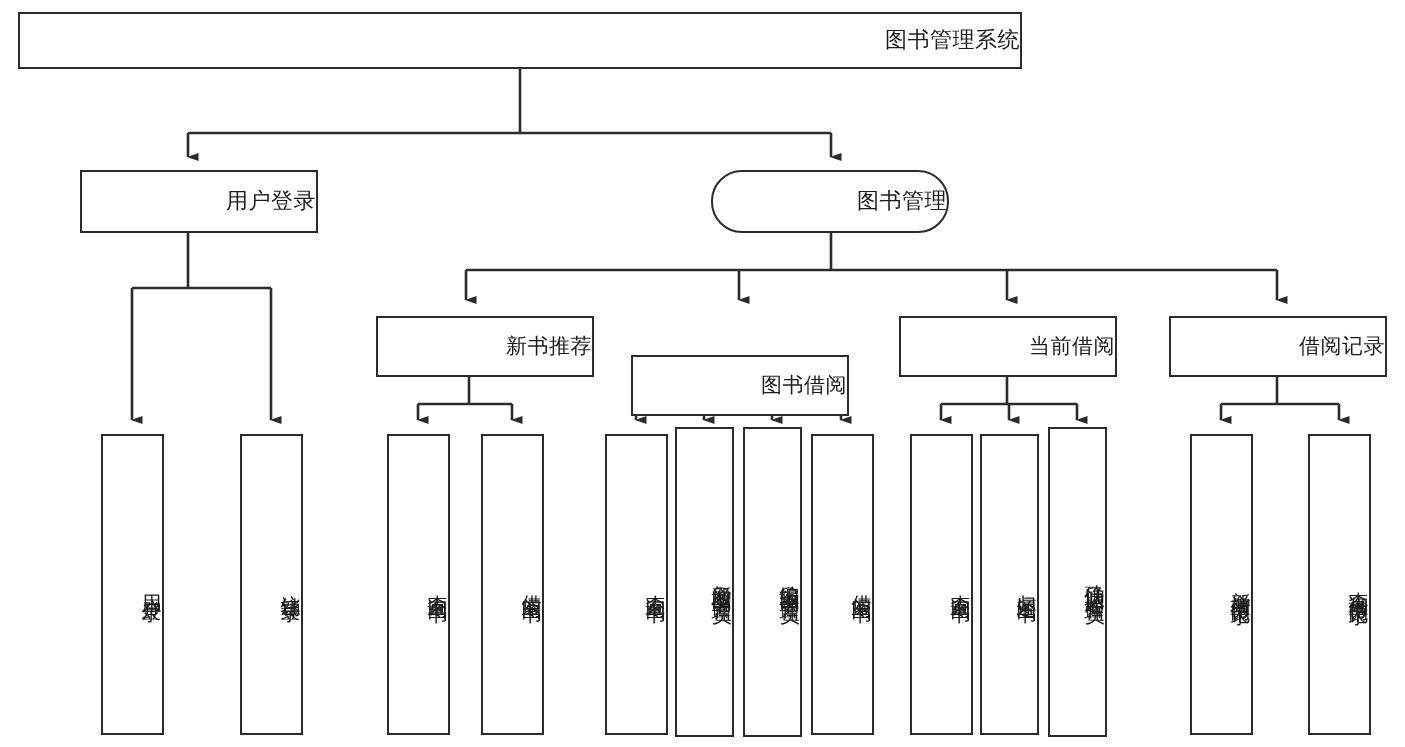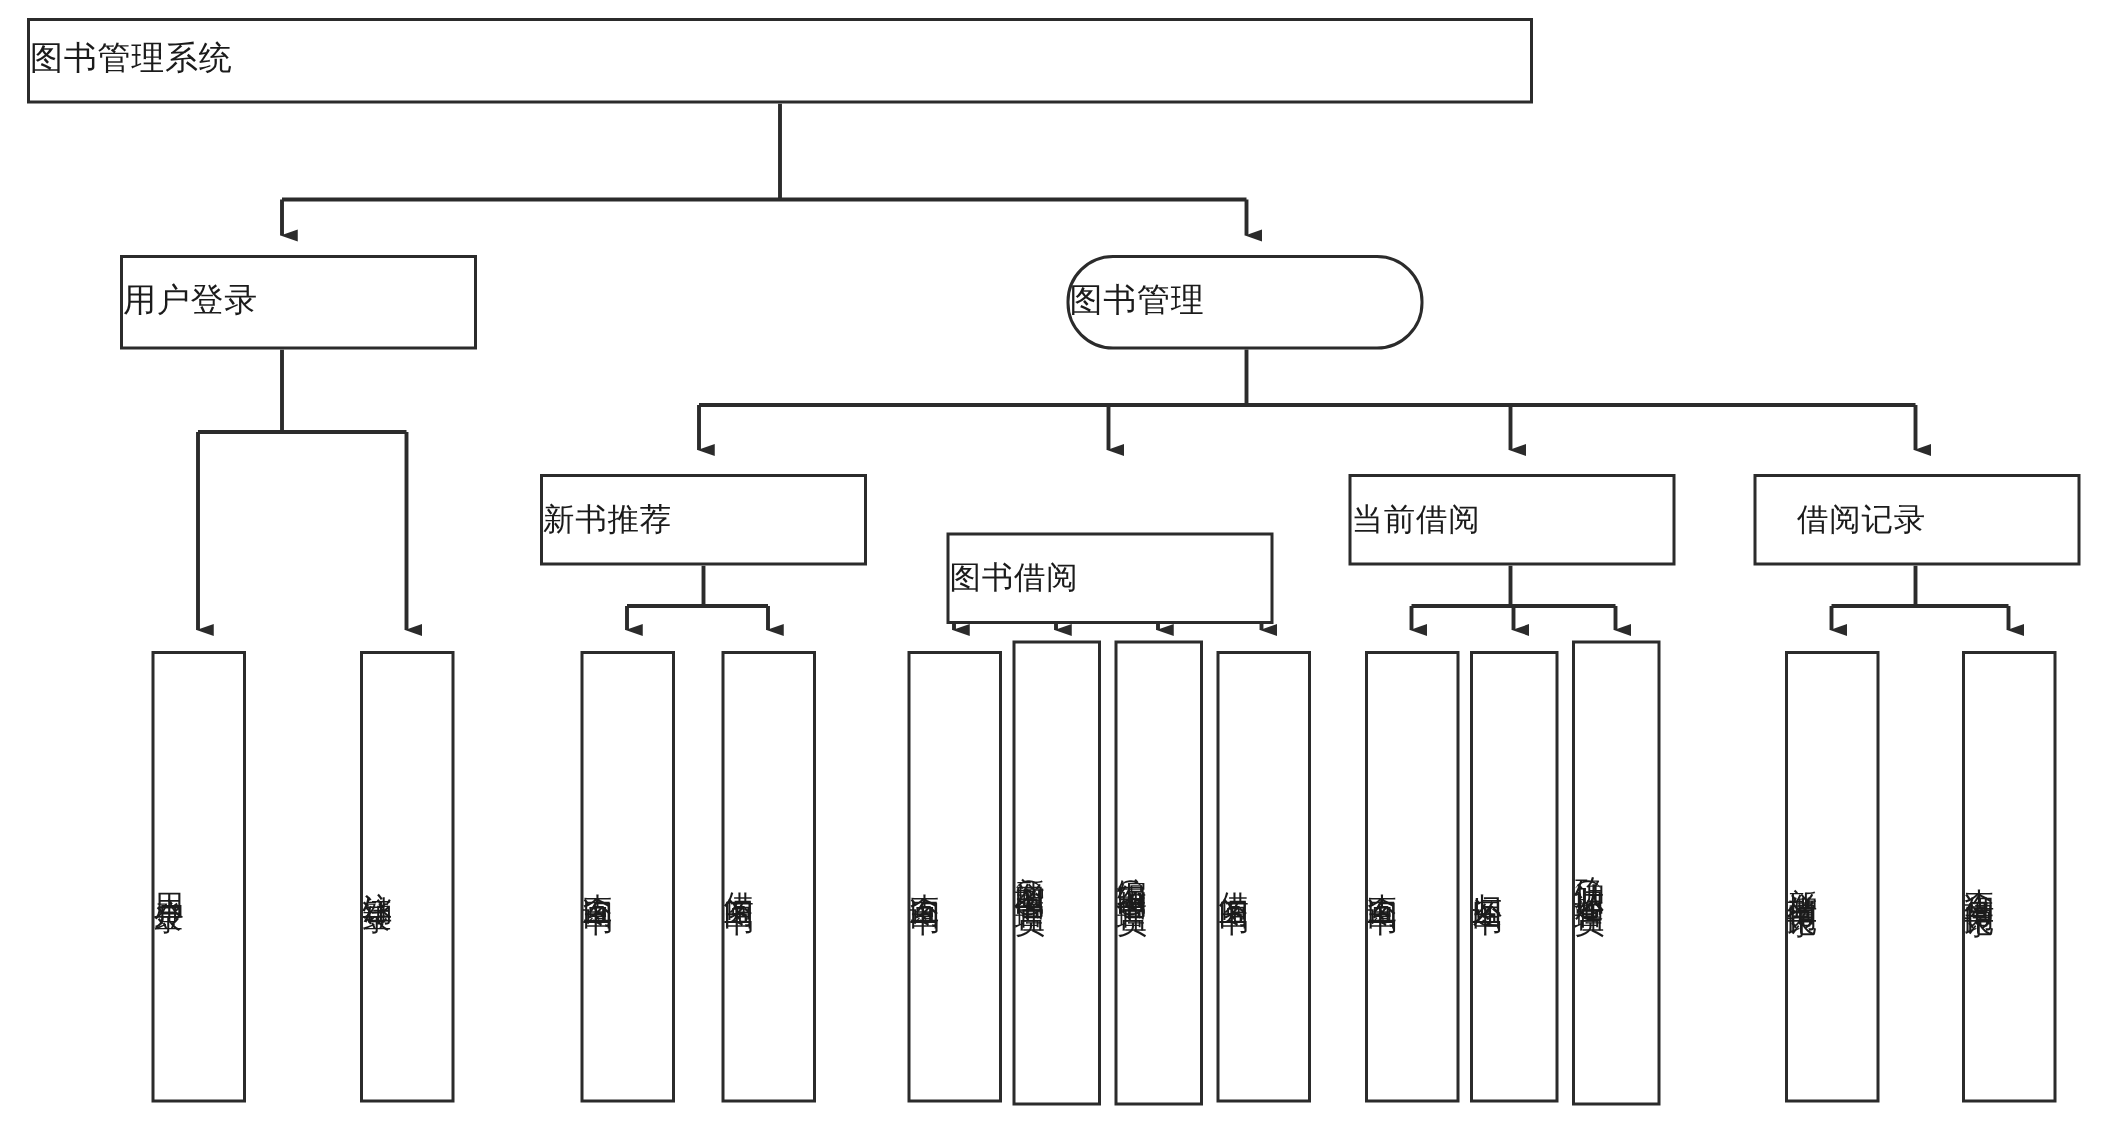--- a/index.html
+++ b/index.html
@@ -27,21 +27,21 @@
     height: 747px;
     pointer-events: none;
   }
   .node {
     position: absolute;
     box-sizing: border-box;
     background: #ffffff;
     border: 2px solid #2b2b2b;
     display: flex;
     align-items: center;
-    justify-content: flex-start;
+    justify-content: flex-end;
     z-index: 2;
   }
   .node-label {
     font-size: 21px;
     line-height: 1.12;
     color: #1b1b1b;
     letter-spacing: 0.5px;
     white-space: nowrap;
     text-align: center;
   }
@@ -129,21 +129,21 @@
     <span class="node-label">图书管理系统</span>
   </div>
 
   <div class="node level2" style="left:80px; top:170px; width:238px; height:63px;">
     <span class="node-label">用户登录</span>
   </div>
   <div class="node level2" style="left:711px; top:170px; width:238px; height:63px;border-radius:31px;">
     <span class="node-label">图书管理</span>
   </div>
 
-  <div class="node level3" style="left:360px; top:316px; width:218px; height:61px;">
+  <div class="node level3" style="left:376px; top:316px; width:218px; height:61px;">
     <span class="node-label">新书推荐</span>
   </div>
   <div class="node level3" style="left:631px; top:316px; width:218px; height:61px;margin-top:39px;">
     <span class="node-label">图书借阅</span>
   </div>
   <div class="node level3" style="left:899px; top:316px; width:218px; height:61px;">
     <span class="node-label">当前借阅</span>
   </div>
   <div class="node level3" style="left:1169px; top:316px; width:218px; height:61px;padding-left:27px;">
     <span class="node-label">借阅记录</span>

